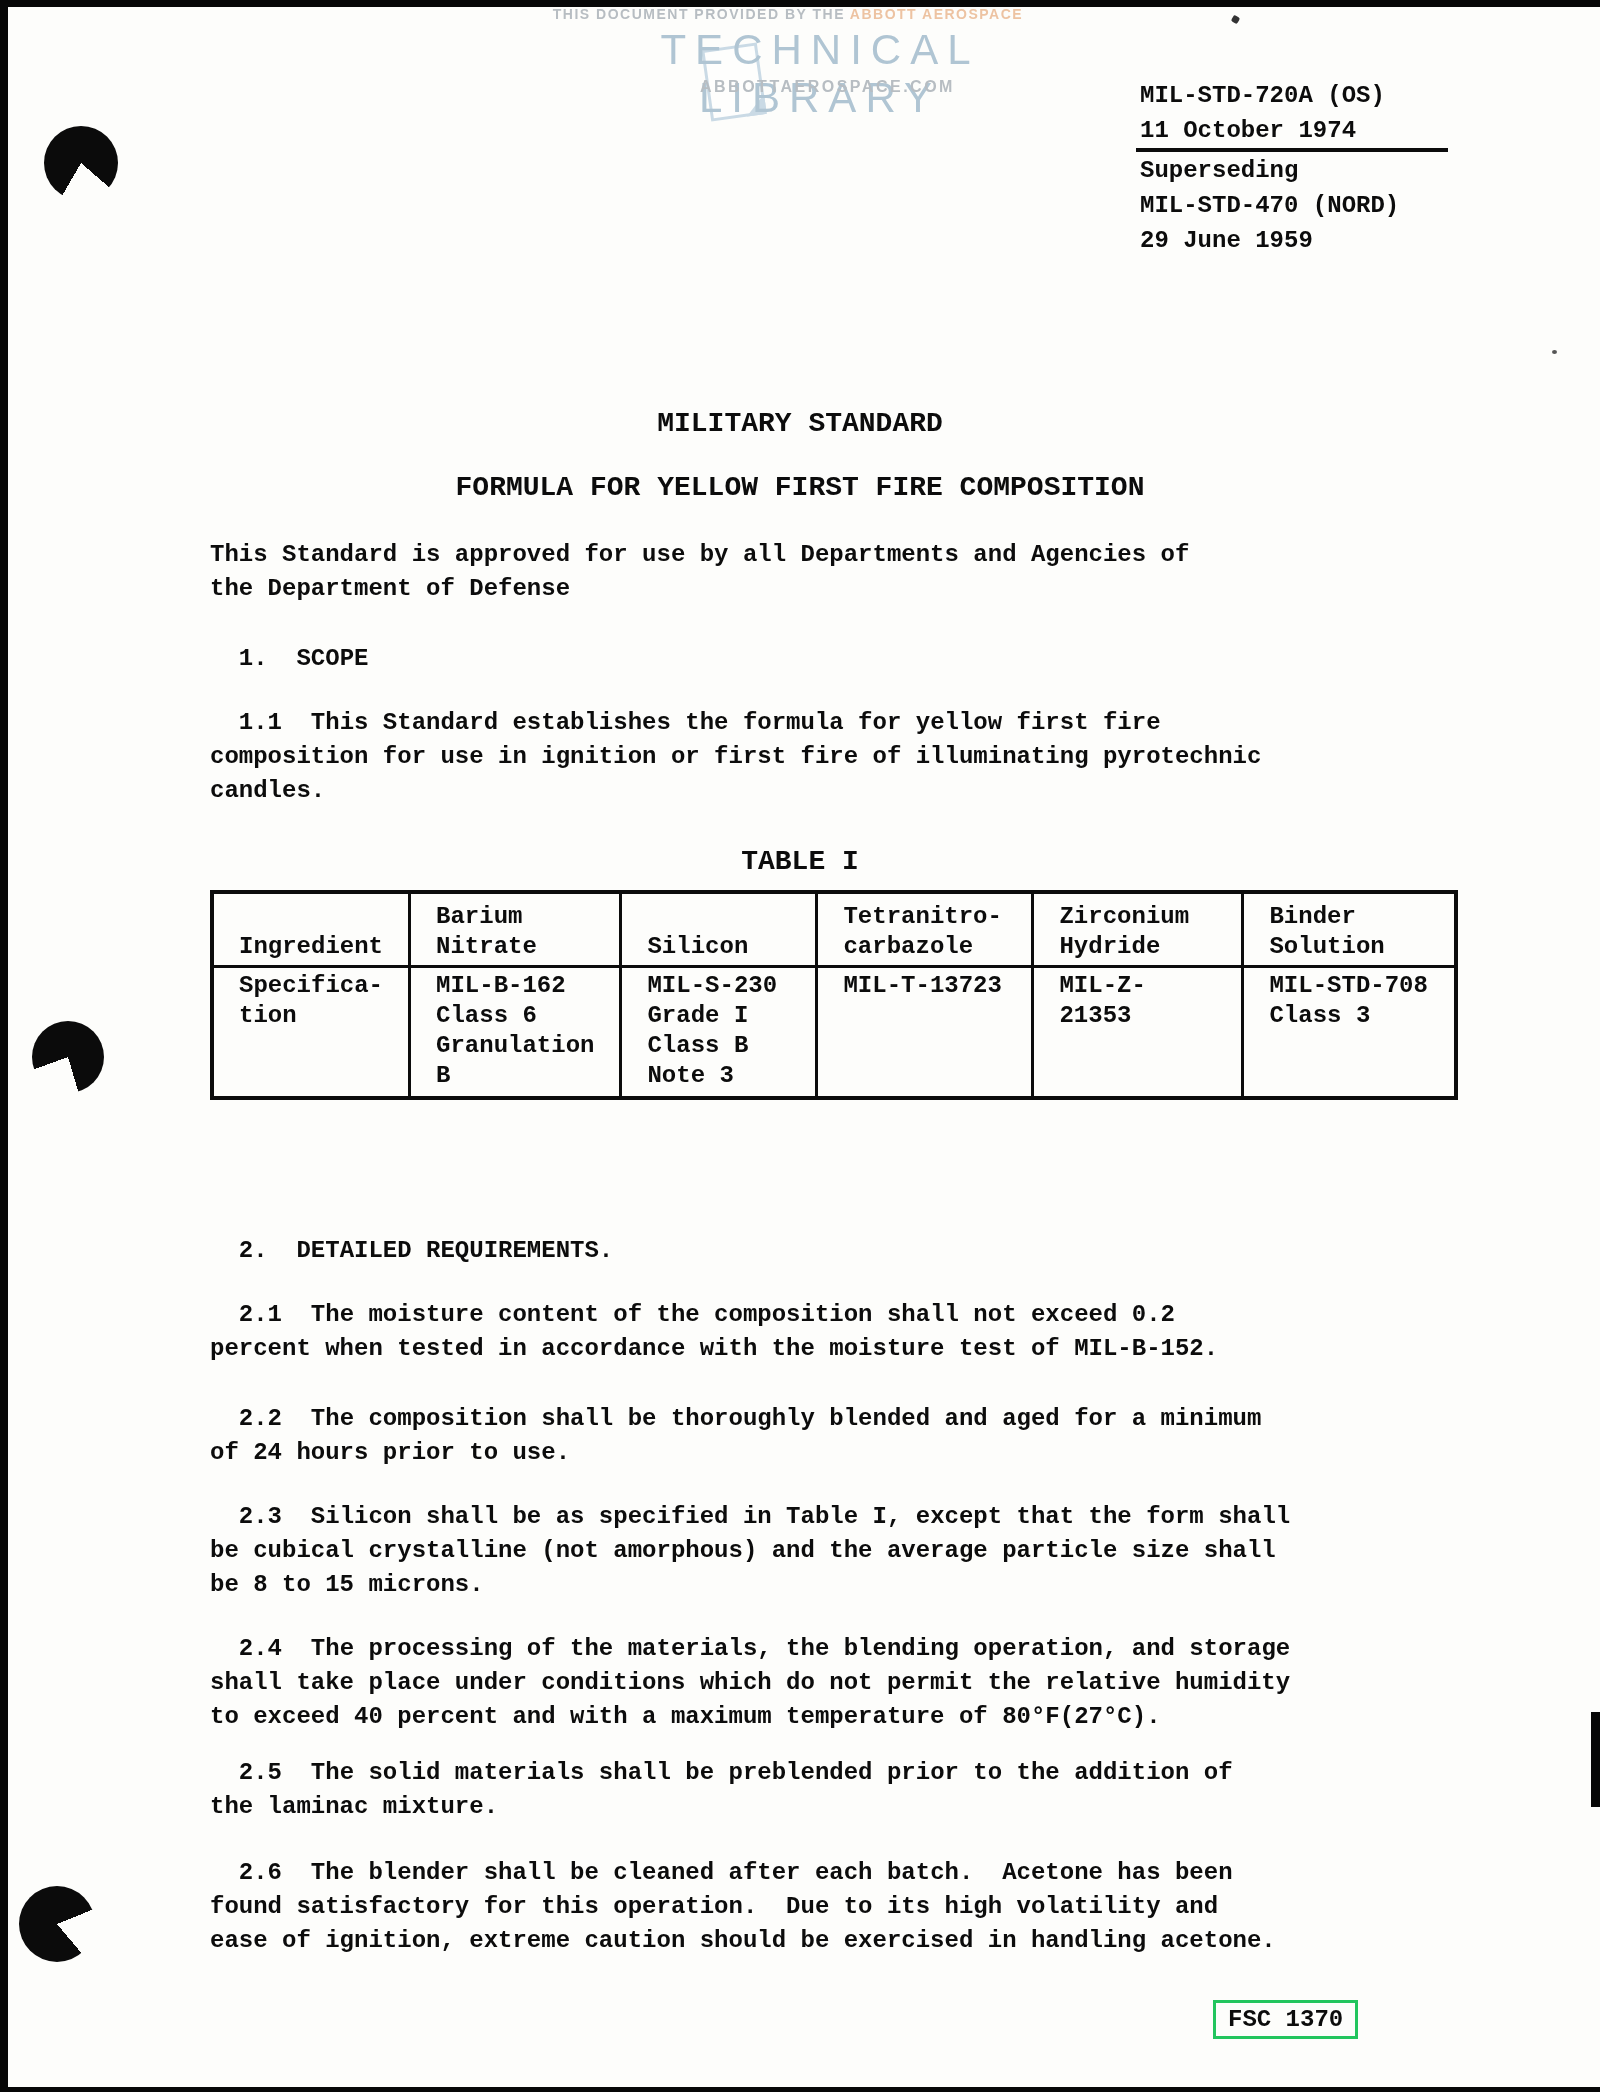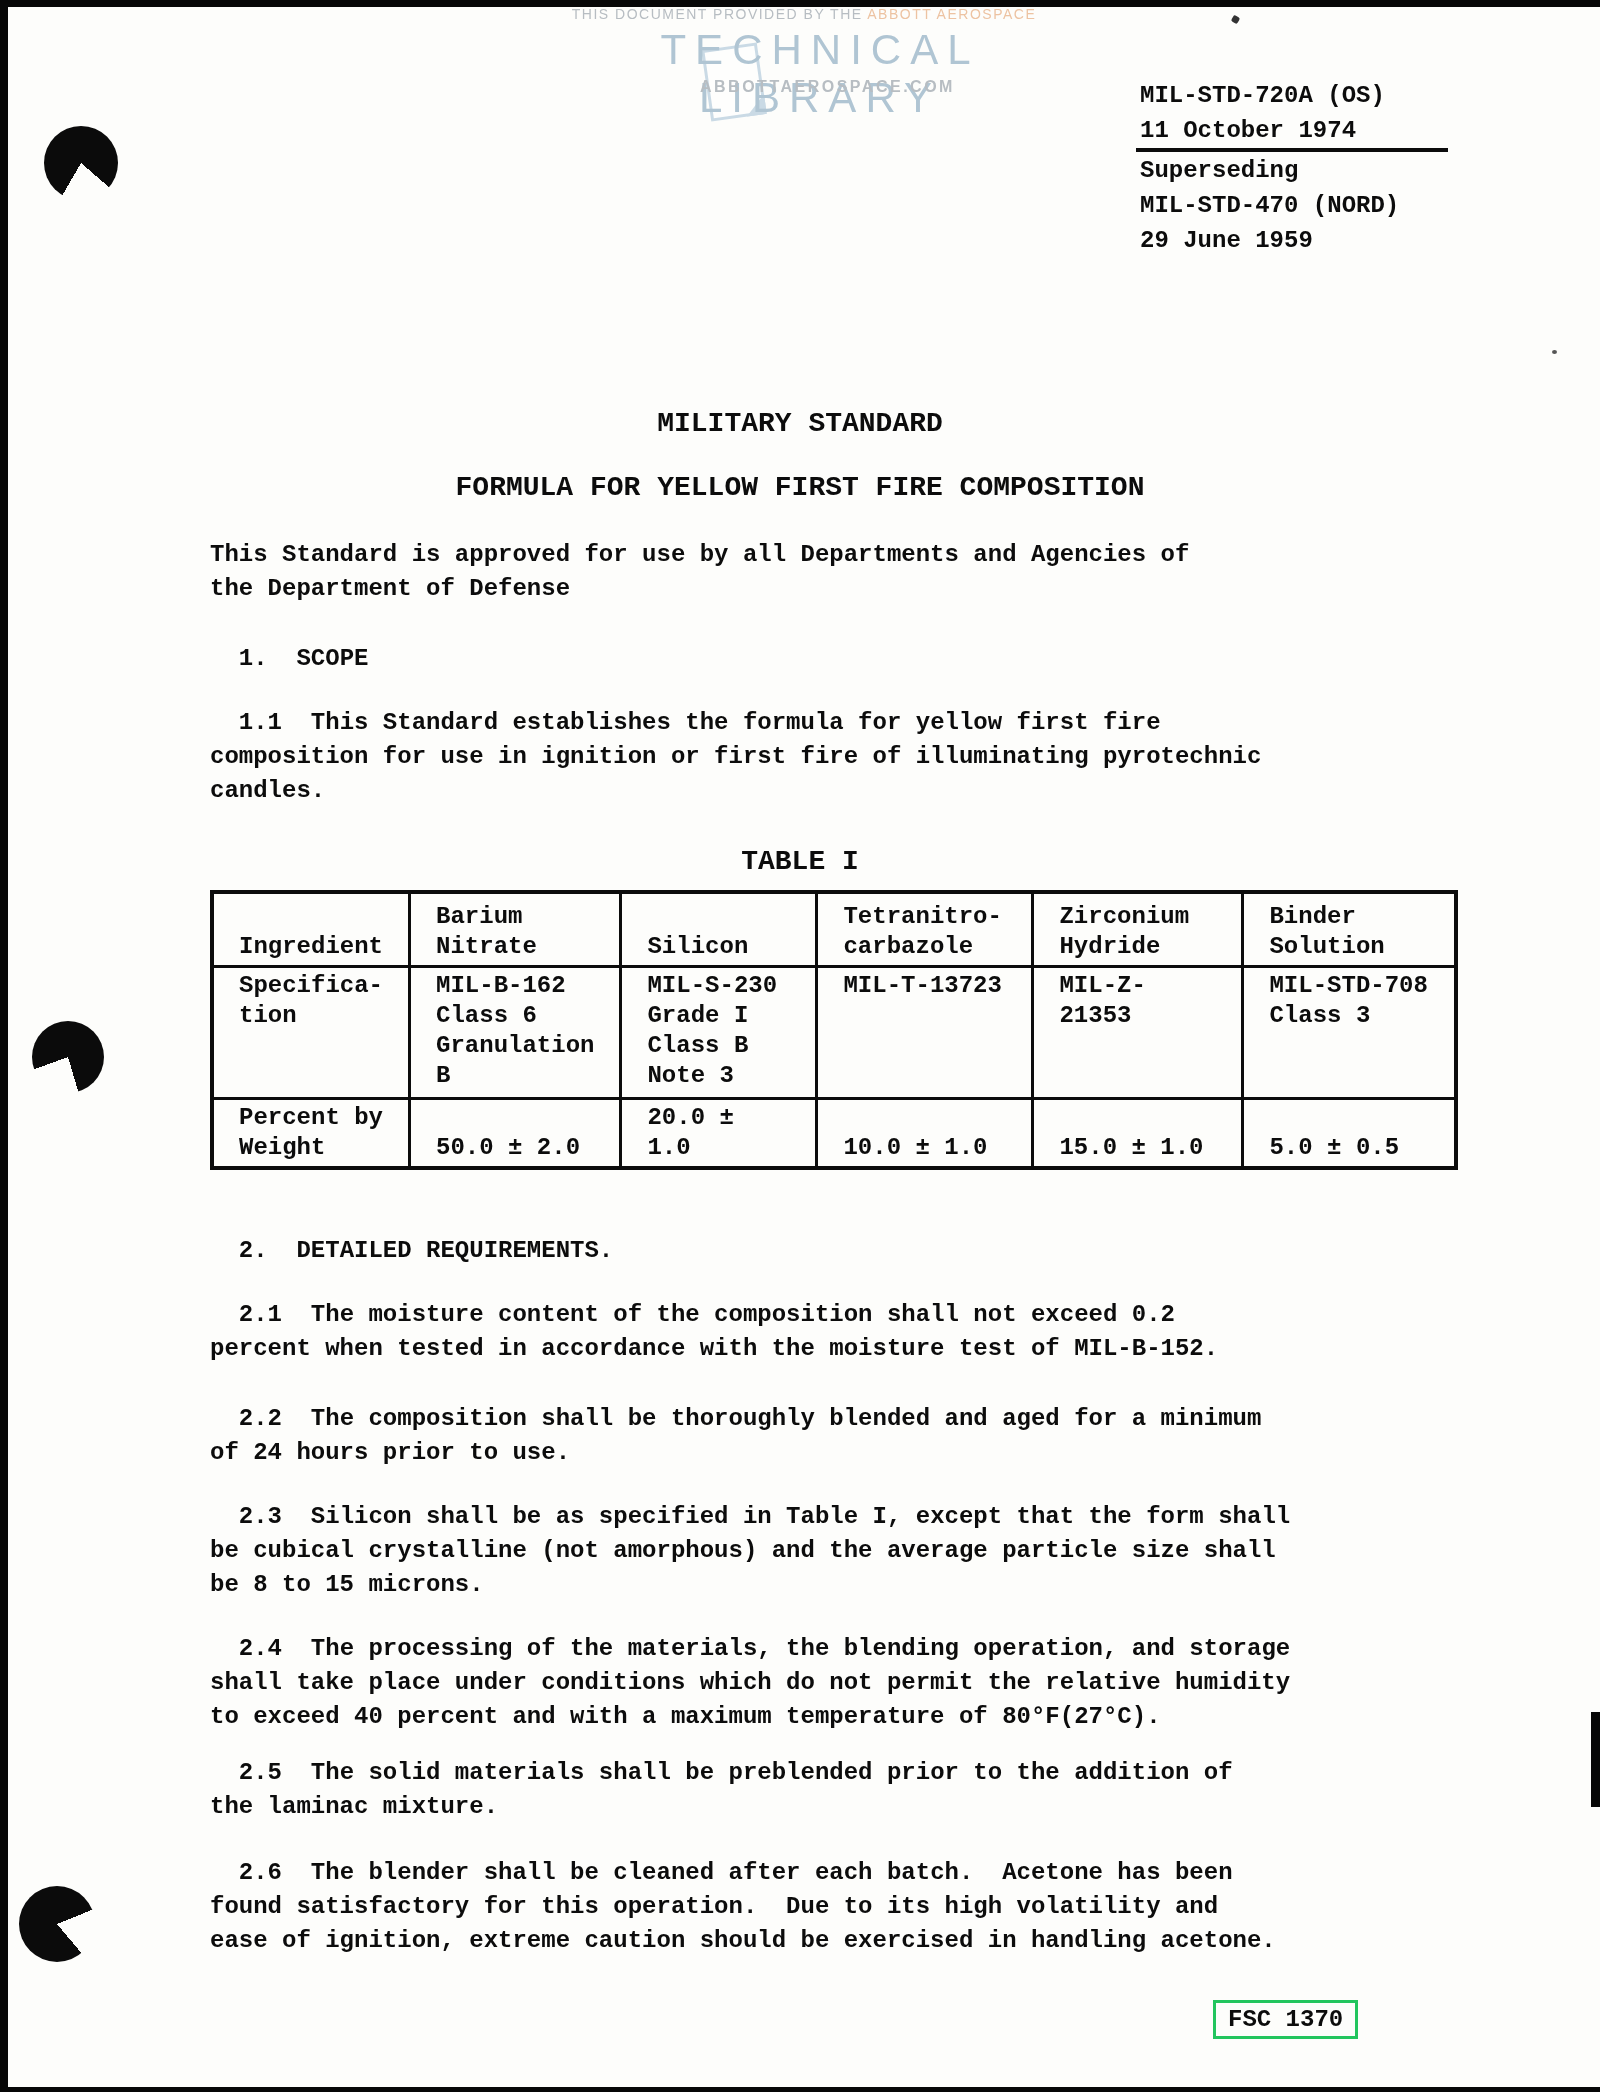--- a/index.html
+++ b/index.html
@@ -25,22 +25,22 @@
            background:conic-gradient(from 210deg,#0b0b0b 0 78%,transparent 0); }
   .hole2 { left:32px; top:1021px; width:72px; height:72px;
            background:conic-gradient(from 250deg,#0b0b0b 0 76%,transparent 0); }
   .hole3 { left:19px; top:1886px; width:76px; height:76px;
            background:conic-gradient(from 140deg,#0b0b0b 0 80%,transparent 0); }
   .speck1 { left:1232px; top:16px; width:7px; height:7px; background:#333; border-radius:2px; transform:rotate(30deg); }
   .speck2 { left:1552px; top:350px; width:5px; height:4px; background:#555; border-radius:50%; }
 
   
   .wm { font-family:"Liberation Sans","DejaVu Sans",sans-serif; }
-  .wm-line1 { left:424px; top:6px; width:760px; text-align:center;
-              font-size:14px; letter-spacing:1.5px; font-weight:400; }
+  .wm-line1 { left:408px; top:6px; width:760px; text-align:center;
+              font-size:14px; letter-spacing:1.5px; font-weight:700; }
   .wm-line2 { left:540px; top:26px; width:560px; text-align:center;
               font-size:42px; letter-spacing:9px; font-weight:400; }
   .wm-line3 { left:700px; top:78px; width:350px; text-align:left;
               font-size:16px; letter-spacing:2.5px; font-weight:600; }
   .wm-icon  { left:706px; top:46px; width:56px; height:72px;
               border:3px solid #cadae5; background:rgba(255,255,255,0.6);
               transform:rotate(-8deg); }
   .wm-icon-fold { position:absolute; right:-3px; bottom:-3px; width:0; height:0;
               border-style:solid; border-width:0 0 20px 20px;
               border-color:transparent transparent #cadae5 transparent; }
@@ -140,29 +140,20 @@
 B</td>
         <td>MIL-S-230
 Grade I
 Class B
 Note 3</td>
         <td>MIL-T-13723</td>
         <td>MIL-Z-21353</td>
         <td>MIL-STD-708
 Class 3</td>
       </tr>
-      <tr class="pct-row">
-        <td>Percent by
-Weight</td>
-        <td>50.0 ± 2.0</td>
-        <td>20.0 ± 1.0</td>
-        <td>10.0 ± 1.0</td>
-        <td>15.0 ± 1.0</td>
-        <td>5.0 ± 0.5</td>
-      </tr>
     </tbody>
       </table>
   </div>
 
   <div class="abs body-block pre" style="top:1234px">  2.  DETAILED REQUIREMENTS.</div>
   <div class="abs body-block pre" style="top:1298px">  2.1  The moisture content of the composition shall not exceed 0.2
 percent when tested in accordance with the moisture test of MIL-B-152.</div>
   <div class="abs body-block pre" style="top:1402px">  2.2  The composition shall be thoroughly blended and aged for a minimum
 of 24 hours prior to use.</div>
   <div class="abs body-block pre" style="top:1500px">  2.3  Silicon shall be as specified in Table I, except that the form shall

